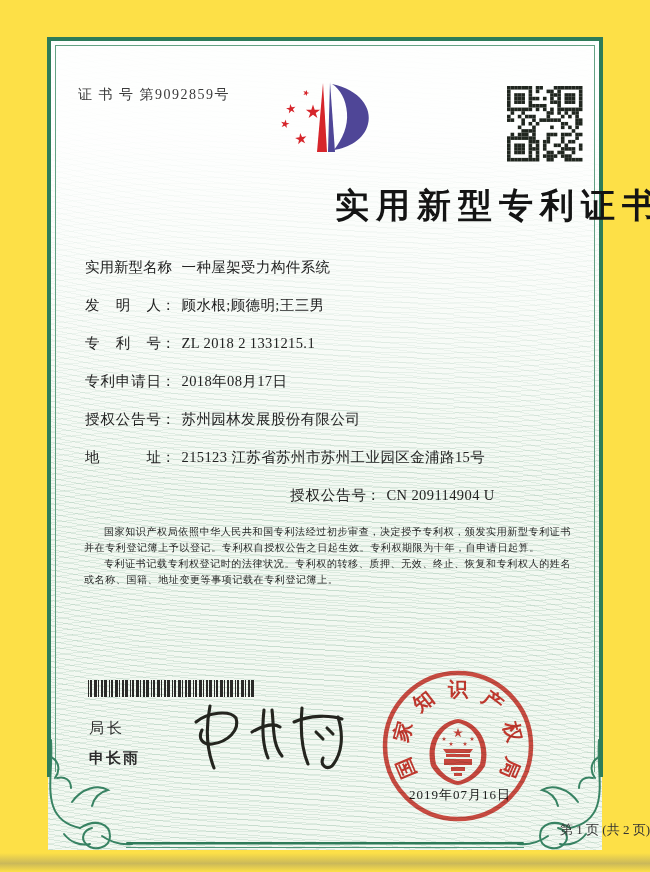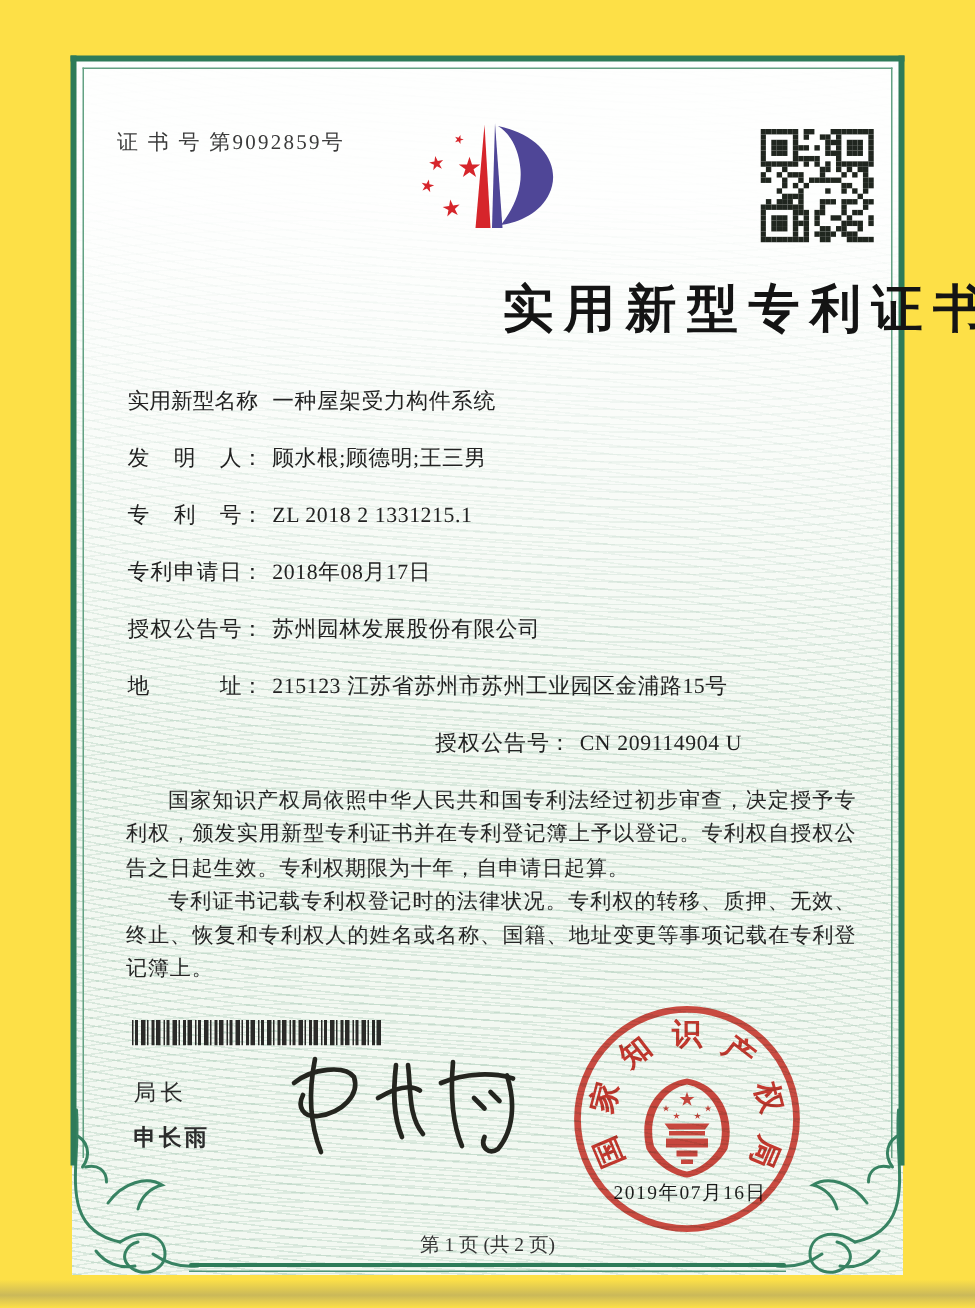--- a/index.html
+++ b/index.html
@@ -40,33 +40,33 @@
     position:absolute;left:13px;top:183px;width:650px;margin:0;text-align:right;
     font-size:34px;font-weight:bold;letter-spacing:7px;color:#141414;
   }
   .row{position:absolute;left:85px;width:500px;font-size:14.5px;white-space:nowrap;}
   .lbl{display:inline-block;width:76px;text-align:justify;text-align-last:justify;vertical-align:top;}
   .colon{display:inline-block;margin-right:6px;}
   .val{letter-spacing:0.4px;}
   .row-g2{position:absolute;left:205px;top:0;white-space:nowrap;}
   .body-text{
     position:absolute;left:84px;top:524px;width:487px;
-    font-size:14px;line-height:1.6;letter-spacing:0.6px;text-align:justify;color:#262626;
+    font-size:10px;line-height:1.6;letter-spacing:0.6px;text-align:justify;color:#262626;
   }
   .body-text p{margin:0;text-indent:2em;}
   .barcode{position:absolute;left:88px;top:680px;width:168px;height:17px;}
   .signer-title{position:absolute;left:89px;top:719px;font-size:15px;letter-spacing:3px;color:#2c2c2c;font-family:"Liberation Sans","DejaVu Sans",sans-serif;}
   .signer-name{position:absolute;left:89px;top:749px;font-size:15px;letter-spacing:2px;color:#2c2c2c;font-family:"Liberation Sans","DejaVu Sans",sans-serif;font-weight:bold;}
   .signature{position:absolute;left:178px;top:692px;width:180px;height:100px;}
   .seal{position:absolute;left:378px;top:666px;width:160px;height:160px;mix-blend-mode:multiply;}
   .seal-date{
     position:absolute;left:392px;top:786px;width:136px;text-align:center;
     font-size:13px;letter-spacing:1px;color:#1d1d1d;mix-blend-mode:multiply;
   }
-  .footer{position:absolute;left:0;top:821px;width:650px;text-align:center;font-size:13px;color:#333;}
+  .footer{position:absolute;left:0;top:821px;width:650px;text-align:right;font-size:13px;color:#333;}
   .page-shadow{
     position:absolute;left:0;top:853px;width:650px;height:19px;
     background:linear-gradient(rgba(0,0,0,0) 0, rgba(120,120,120,.38) 55%, rgba(0,0,0,0) 100%);
   }
 </style>
 </head>
 <body>
 
 <div class="page">
   <div class="bg"></div>

